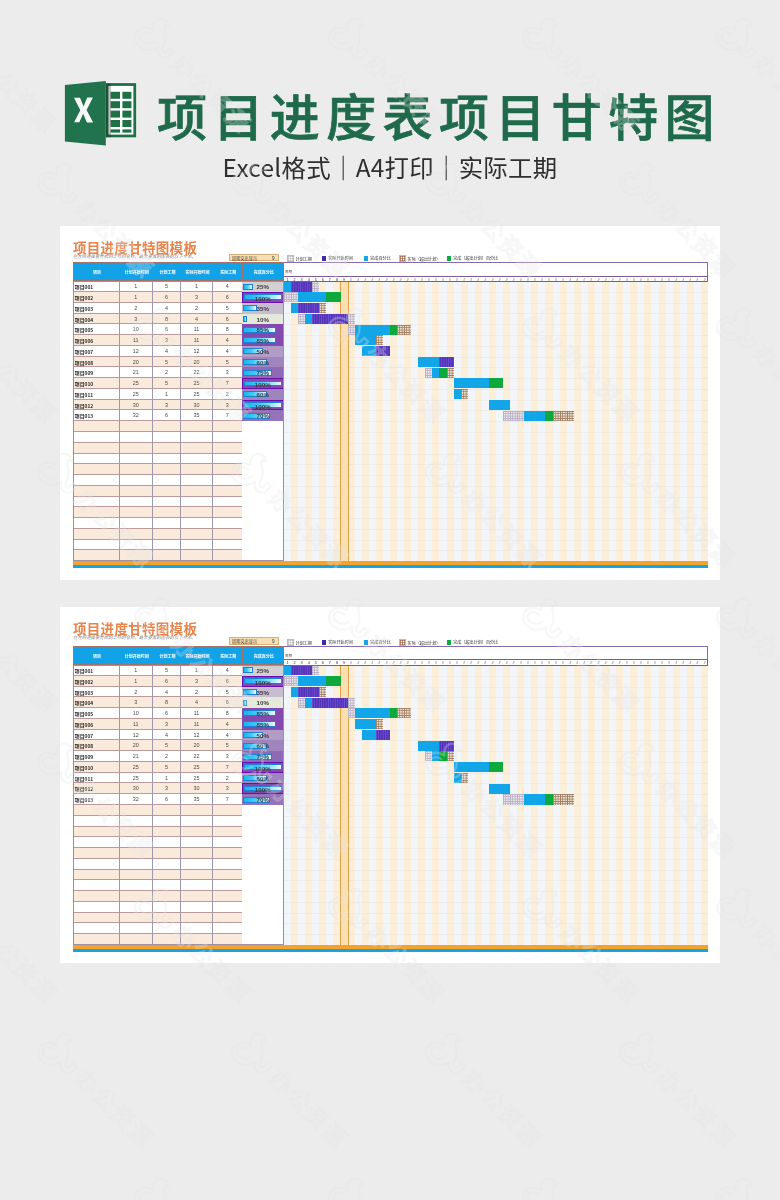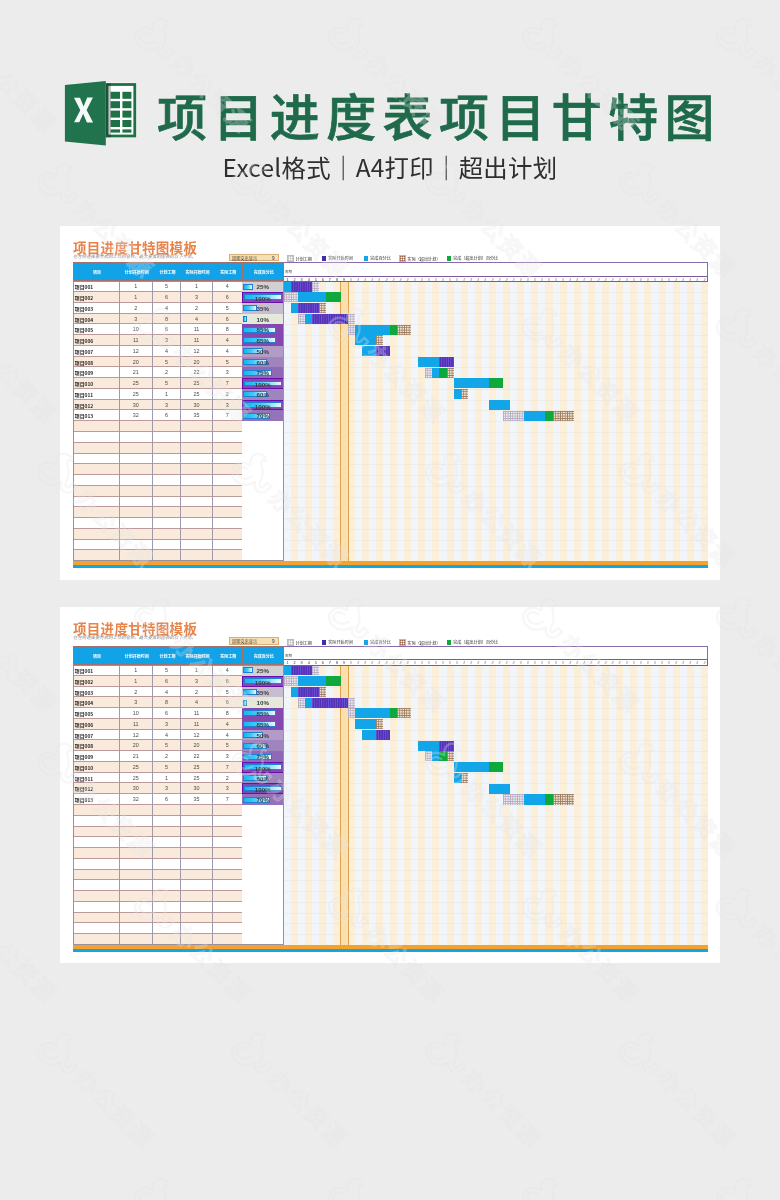--- a/index.html
+++ b/index.html
@@ -137,21 +137,21 @@
     <rect x="46.6" y="48.4" width="9.4" height="3.2"></rect>
           <rect x="58.4" y="48.4" width="9.0" height="3.2"></rect>
    </g>
    <rect x="41.8" y="2.3" width="5.2" height="54.0" fill="#000" opacity=".24"></rect>
    <path d="M0.9 4.0 L41.8 0 L41.8 64.5 L0.9 60.5 Z" fill="#21734D"></path>
    <path d="M10.0 16.8 L16.0 16.8 L19.6 25.4 L23.2 16.6 L28.9 16.6 L22.6 28.9 L29.1 41.5 L22.9 41.5 L19.2 32.8 L15.3 41.2 L10.1 41.2 L16.3 29.2 Z" fill="#f7f9f8"></path>
   </g>
  </svg>
 </div>
 <div class="abs" id="hdr-title">项目进度表项目甘特图</div>
-<div class="abs" id="hdr-sub">Excel格式｜A4打印｜超出计划</div>
+<div class="abs" id="hdr-sub">Excel格式｜A4打印｜实际工期</div>
 
 <div class="panel" id="panel1">
     <div class="sh-title" style="color: rgb(232, 131, 74);">项目进度甘特图模板</div>
     <div class="sh-sub">在左侧选择要完成的工作的名称，最大要素的图表的以下文本。</div>
     <div class="tb" style="left:169px;top:27.500000000000004px">
       <div class="tb-hl" style="width:49.6px">
         <div style="position:absolute;left:2px;top:0;line-height:7.3px;font-size:4.2px;">周期突出显示</div>
         <div class="tb-hlv">9</div>
       </div>
       <div class="lg" style="left:58px"><i style="background: repeating-linear-gradient(0deg, rgb(220, 220, 220) 0px, rgb(220, 220, 220) 1px, rgb(255, 255, 255) 1px, rgb(255, 255, 255) 2px), repeating-linear-gradient(90deg, rgb(220, 220, 220) 0px, rgb(220, 220, 220) 1px, rgb(255, 255, 255) 1px, rgb(255, 255, 255) 2px); background-blend-mode: multiply; border: 0.4px solid rgb(187, 187, 187);"></i><div style="display:inline-block;font-family:&quot;Noto Sans CJK SC&quot;,&quot;Liberation Sans&quot;,sans-serif;">计划工期</div></div>

